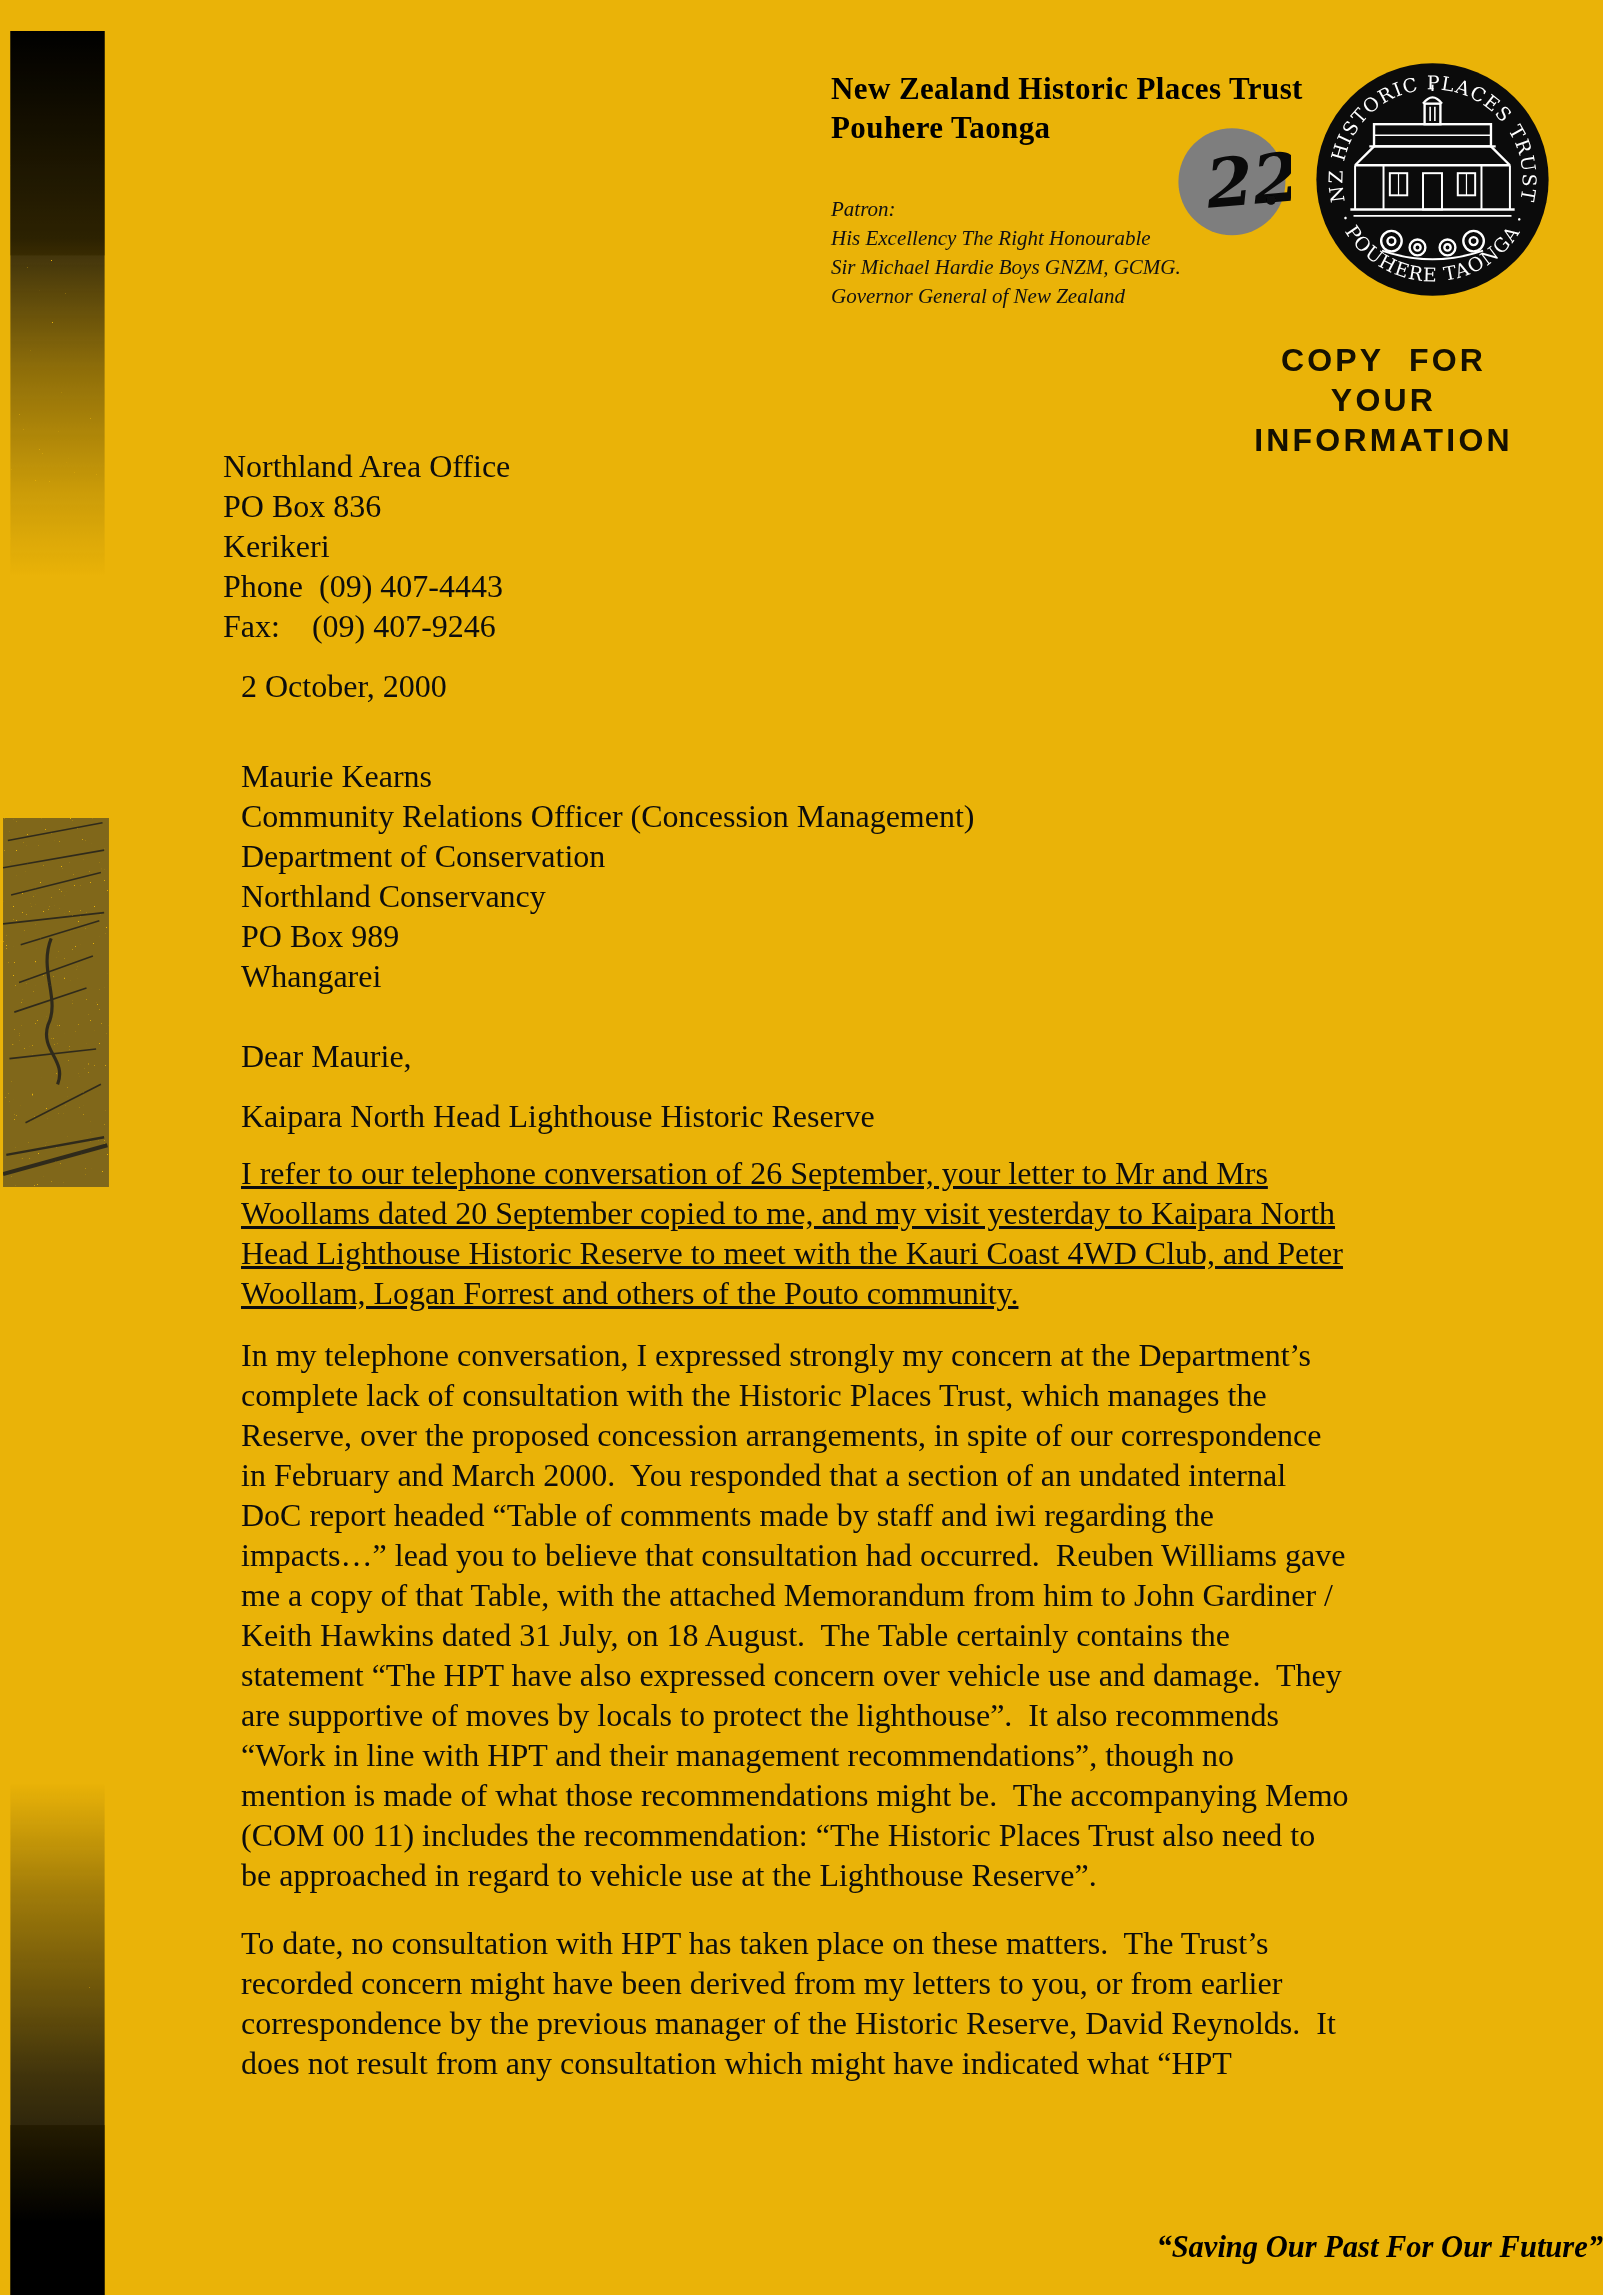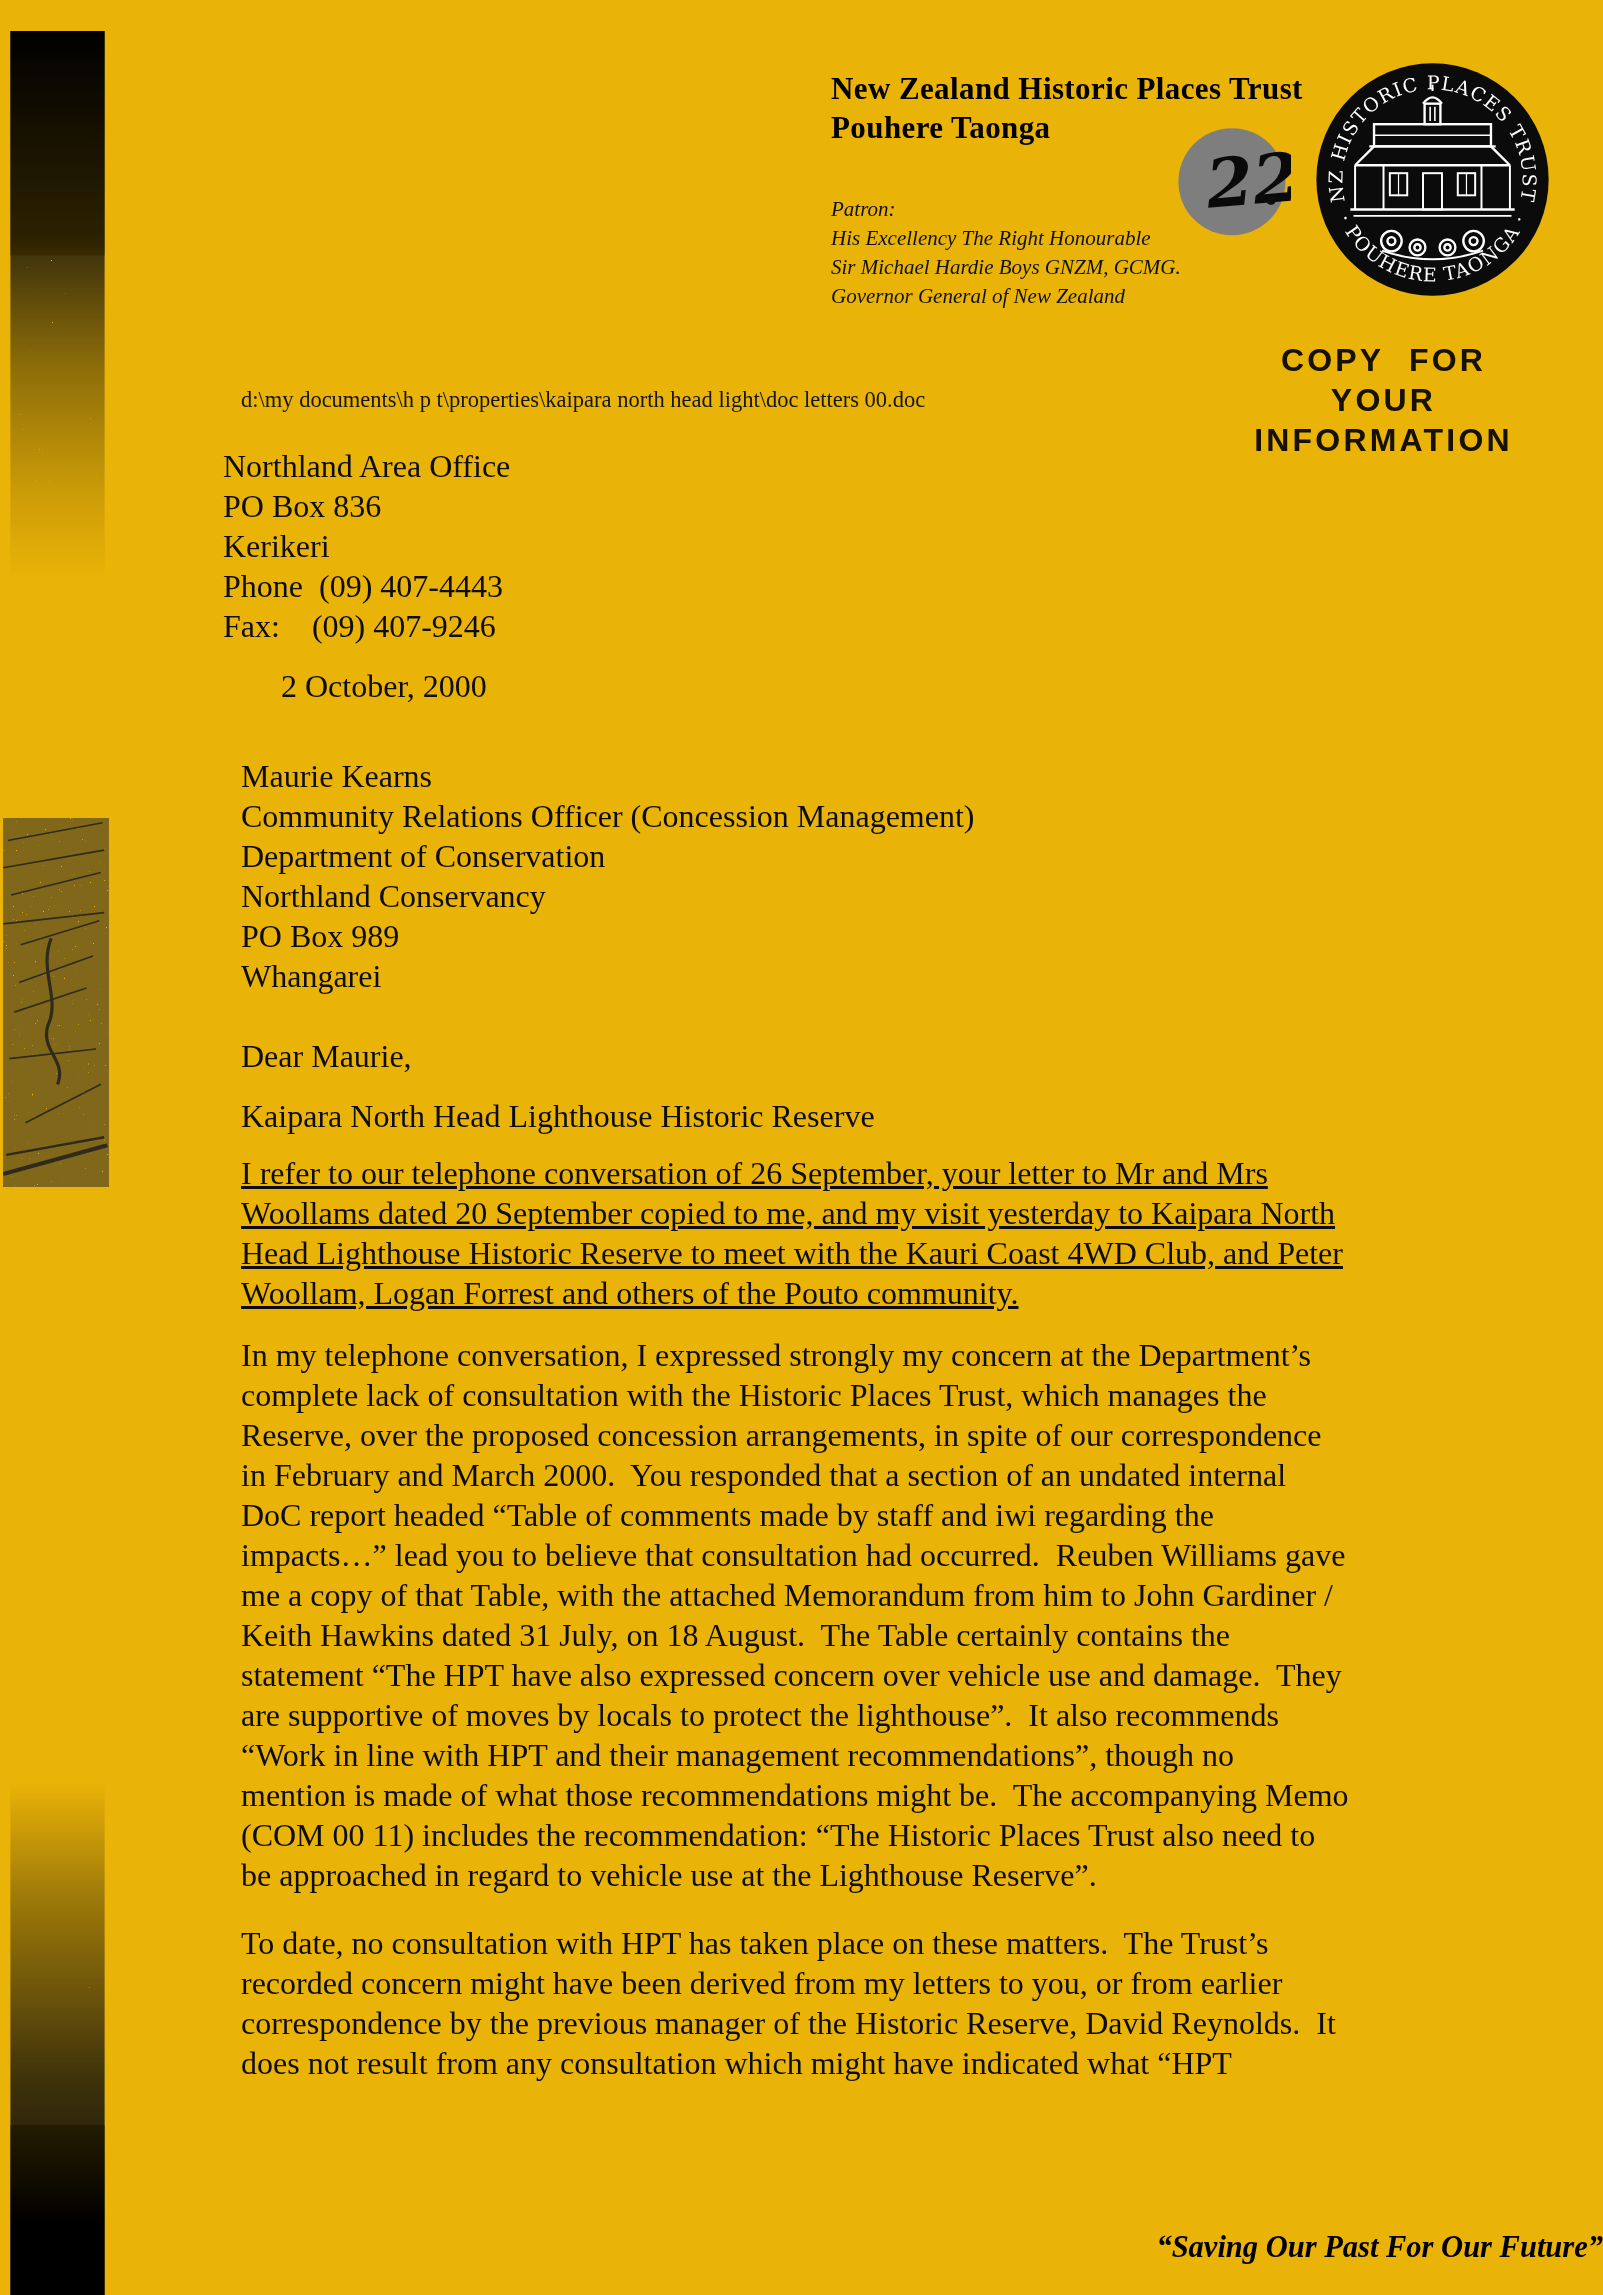--- a/index.html
+++ b/index.html
@@ -36,21 +36,21 @@
     opacity:0.9;
   }
 
   
   .file-path{
     left:241px;top:387px;
     font-size:22.5px;color:#151515;
   }
 
   .sender{left:223px;top:446px;font-size:32px;line-height:40px;}
-  .date-line{left:241px;top:666px;font-size:32px;line-height:40px;margin-left:40px;}
+  .date-line{left:241px;top:666px;font-size:32px;line-height:40px;}
   .recipient{left:241px;top:756px;font-size:32px;line-height:40px;}
   .salutation{left:241px;top:1036px;font-size:32px;line-height:40px;}
   .subject{left:241px;top:1096px;font-size:32px;font-weight:normal;line-height:40px;}
 
   .para{left:241px;width:1347px;font-size:32px;line-height:40px;}
   .para-1{top:1153px;text-decoration:underline;}
   .para-2{top:1335px;}
   .para-3{top:1923px;}
 
   .footer-motto{
@@ -212,21 +212,20 @@
         <circle cx="19" cy="86" r="10"></circle>
         <circle cx="19" cy="86" r="4"></circle>
         <path d="M-64,90 Q0,112 64,90" stroke-width="2.5"></path>
       </g>
     </g>
   </svg>
 
   <div class="abs copy-stamp pre">COPY FOR YOUR
 INFORMATION</div>
 
-  <div class="abs file-path">d:\my documents\h p t\properties\kaipara north head light\doc letters 00.doc</div>
 
   <div class="abs sender pre">Northland Area Office
 PO Box 836
 Kerikeri
 Phone  (09) 407-4443
 Fax:    (09) 407-9246</div>
 
   <div class="abs date-line">2 October, 2000</div>
 
   <div class="abs recipient pre">Maurie Kearns

